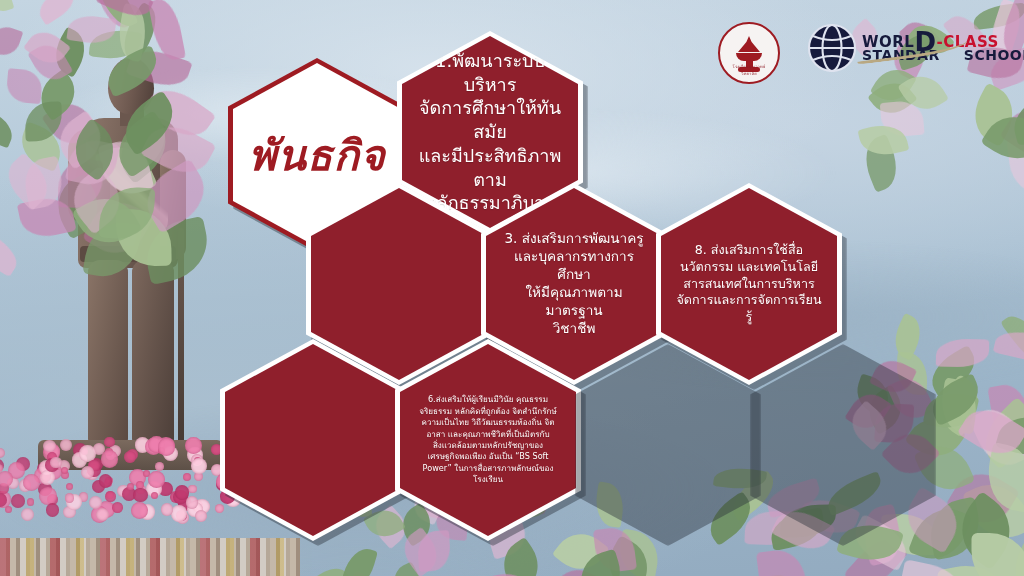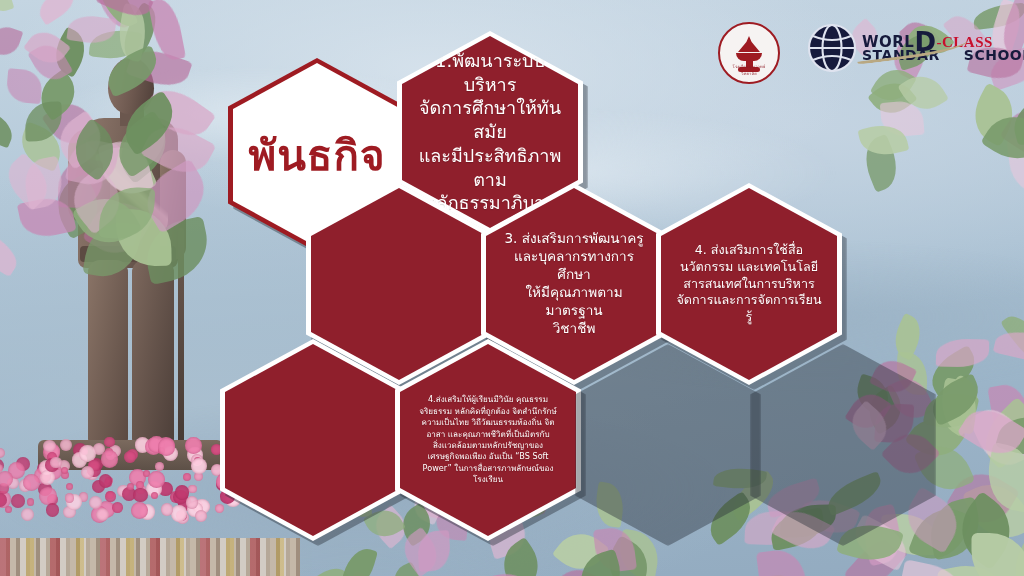--- a/index.html
+++ b/index.html
@@ -106,20 +106,21 @@
     padding:0 12px;
     white-space:pre-line;
     text-shadow:0 1px 1px rgba(0,0,0,.18);
   }
   .hex-title-text{
     position:relative; z-index:3;
     color:#9e1b22;
     font-weight:bold;
     font-size:42px;
     letter-spacing:1px;
+    font-style:italic;
   }
 
   
   .seal { position:absolute; width:62px; height:62px; border-radius:50%;
     background:#f6f3f2; border:2.5px solid #9e1b22;
     display:flex; align-items:center; justify-content:center; }
   .seal-inner{ position:relative; width:46px; height:46px; }
   .phan{ position:absolute; left:50%; top:6px; transform:translateX(-50%); }
   .phan-top{ width:22px; height:16px; margin:0 auto;
     background:#9e1b22;
@@ -129,21 +130,21 @@
   .phan-foot{ width:22px; height:5px; margin:0 auto; background:#9e1b22; border-radius:3px; }
   .seal-label{ position:absolute; left:0; right:0; bottom:-1px; text-align:center;
     font-size:4px; color:#8d1a24; letter-spacing:.2px; }
 
   .wcs { position:absolute; display:flex; align-items:center; gap:4px; }
   .globe { width:52px; height:52px; position:relative; }
   .wcs-txt { position:relative; line-height:1; }
   .wcs-l1 { font-size:15px; font-weight:bold; letter-spacing:.5px; white-space:nowrap; }
   .wcs-l2 { font-size:14px; font-weight:bold; letter-spacing:.5px; white-space:nowrap; margin-top:-2px;}
   .navy { color:#161a3c; }
-  .crim { color:#c8102e;font-family:Liberation Serif, serif; }
+  .crim { color:#c8102e; }
   .bigD { font-size:26px; font-weight:bold; color:#161a3c; line-height:0; position:relative; top:4px;}
   .swoosh{ position:absolute; left:-6px; bottom:4px; width:112px; height:18px;
     border-bottom:3px solid #b9a882; border-radius:0 0 60% 10%; transform:rotate(-7deg); }
 </style>
 </head>
 <body>
 
 <div id="stage">
 
   <div class="sky"></div>
@@ -556,35 +557,35 @@
     <div class="hex-inner"></div>
     <div class="hex-text" style="font-size:13.6px;">3. ส่งเสริมการพัฒนาครู
 และบุคลากรทางการศึกษา
 ให้มีคุณภาพตามมาตรฐาน
 วิชาชีพ</div>
   </div>
 
   <div class="hex-shadow" style="left:661px; top:188px; width:186px; height:202px;"></div>
   <div class="hex hex-outer" style="left:656px; top:183px; width:186px; height:202px;">
     <div class="hex-inner"></div>
-    <div class="hex-text" style="font-size:12.6px;">4. ส่งเสริมการใช้สื่อ
+    <div class="hex-text" style="font-size:12.6px;">8. ส่งเสริมการใช้สื่อ
 นวัตกรรม และเทคโนโลยี
 สารสนเทศในการบริหาร
 จัดการและการจัดการเรียนรู้</div>
   </div>
 
   <div class="hex-shadow" style="left:225px; top:344px; width:186px; height:202px;"></div>
   <div class="hex hex-outer" style="left:220px; top:339px; width:186px; height:202px;">
     <div class="hex-inner"></div>
   </div>
 
   <div class="hex-shadow" style="left:400px; top:344px; width:186px; height:202px;"></div>
   <div class="hex hex-outer" style="left:395px; top:339px; width:186px; height:202px;">
     <div class="hex-inner"></div>
-    <div class="hex-text" style="font-size:8.1px; line-height:1.42; padding:0 4px;">4.ส่งเสริมให้ผู้เรียนมีวินัย คุณธรรม
+    <div class="hex-text" style="font-size:8.1px; line-height:1.42; padding:0 4px;">6.ส่งเสริมให้ผู้เรียนมีวินัย คุณธรรม
 จริยธรรม หลักคิดที่ถูกต้อง จิตสำนึกรักษ์
 ความเป็นไทย วิถีวัฒนธรรมท้องถิ่น จิต
 อาสา และคุณภาพชีวิตที่เป็นมิตรกับ
 สิ่งแวดล้อมตามหลักปรัชญาของ
 เศรษฐกิจพอเพียง อันเป็น “BS Soft
 Power” ในการสื่อสารภาพลักษณ์ของ
 โรงเรียน</div>
   </div>
 
   <div class="hex-shadow" style="left:575px; top:344px; width:186px; height:202px;"></div>

